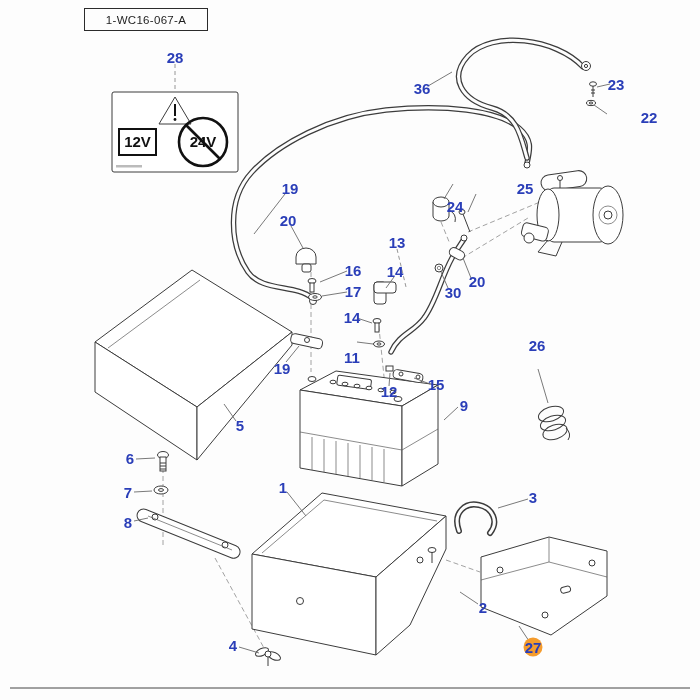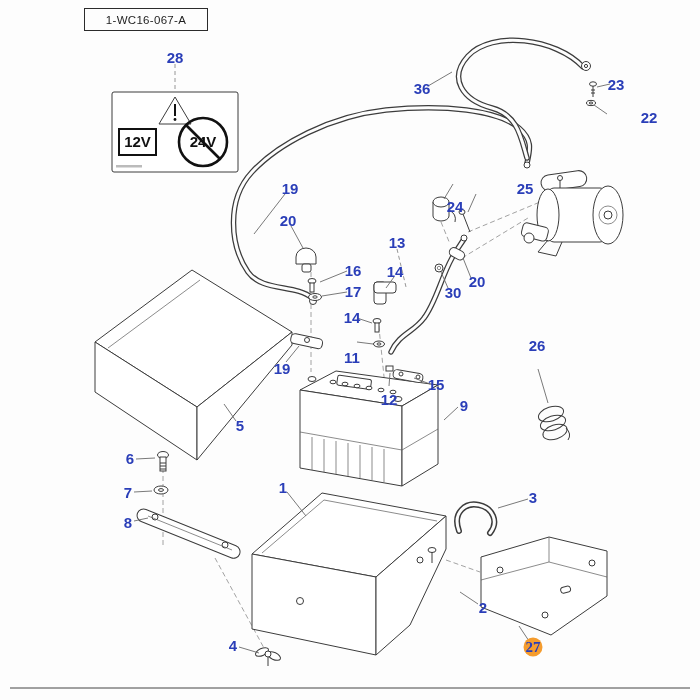--- a/index.html
+++ b/index.html
@@ -285,27 +285,27 @@
       <span class="callout" style="left: 477px; top: 188px; margin-left: 48px;">25</span>
       <span class="callout" style="left: 397px; top: 242px;">13</span>
       <span class="callout" style="left: 395px; top: 271px;">14</span>
       <span class="callout" style="left: 353px; top: 270px;">16</span>
       <span class="callout" style="left: 353px; top: 291px;">17</span>
       <span class="callout" style="left: 352px; top: 317px;">14</span>
       <span class="callout" style="left: 352px; top: 357px;">11</span>
       <span class="callout" style="left: 477px; top: 281px;">20</span>
       <span class="callout" style="left: 453px; top: 292px;">30</span>
       <span class="callout" style="left: 282px; top: 368px;">19</span>
-      <span class="callout" style="left: 389px; top: 391px; margin-top: 8px;">12</span>
+      <span class="callout" style="left: 389px; top: 391px;">12</span>
       <span class="callout" style="left: 436px; top: 384px;">15</span>
       <span class="callout" style="left: 464px; top: 405px;">9</span>
       <span class="callout" style="left: 537px; top: 345px;">26</span>
       <span class="callout" style="left: 240px; top: 425px;">5</span>
       <span class="callout" style="left: 130px; top: 458px;">6</span>
       <span class="callout" style="left: 128px; top: 492px;">7</span>
       <span class="callout" style="left: 128px; top: 522px;">8</span>
       <span class="callout" style="left: 283px; top: 487px;">1</span>
       <span class="callout" style="left: 533px; top: 497px;">3</span>
       <span class="callout" style="left: 483px; top: 607px;">2</span>
-      <span class="callout highlight" style="left: 533px; top: 647px; font-family: Liberation Serif, serif;">27</span>
+      <span class="callout highlight" style="left: 533px; top: 647px;">27</span>
       <span class="callout" style="left: 233px; top: 645px;">4</span>
     </div>
 </div>
 
 </body></html>

